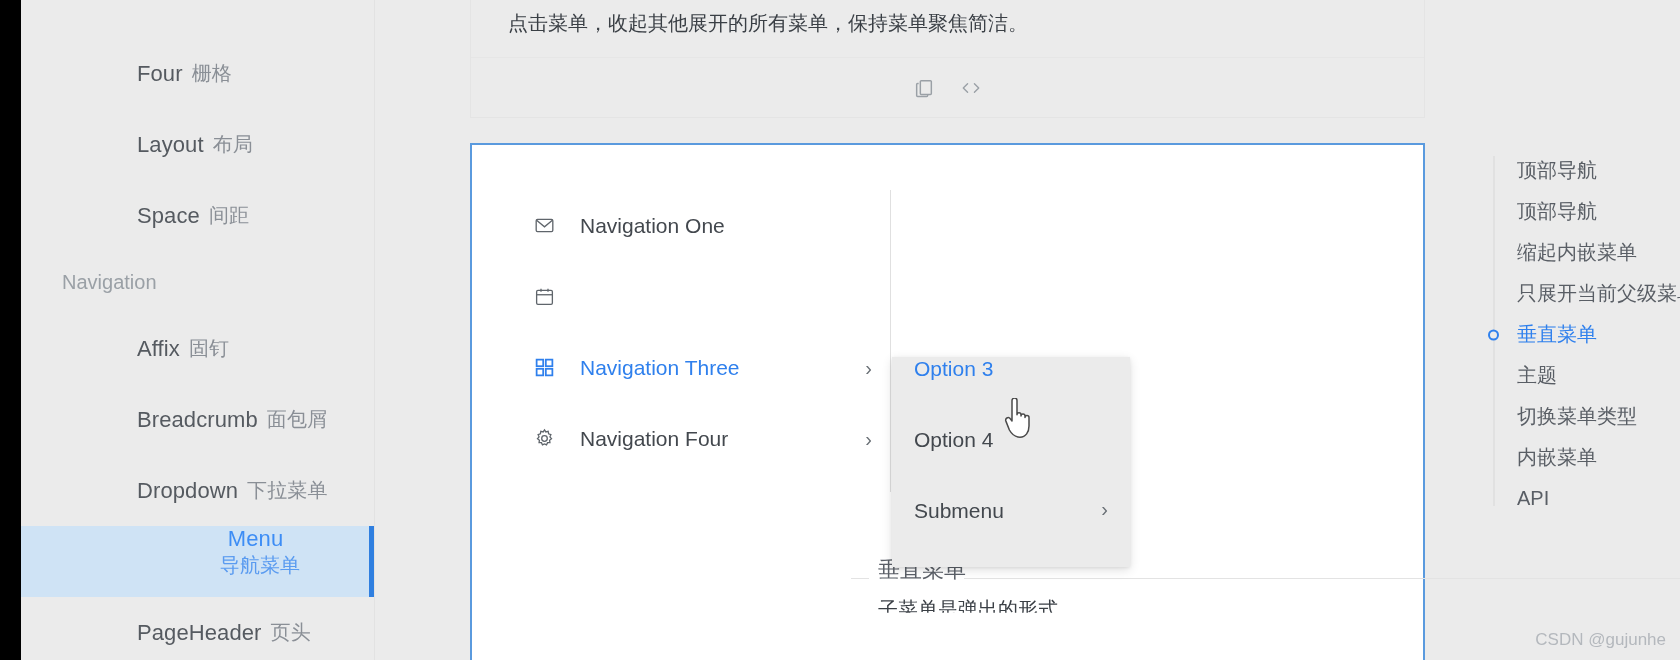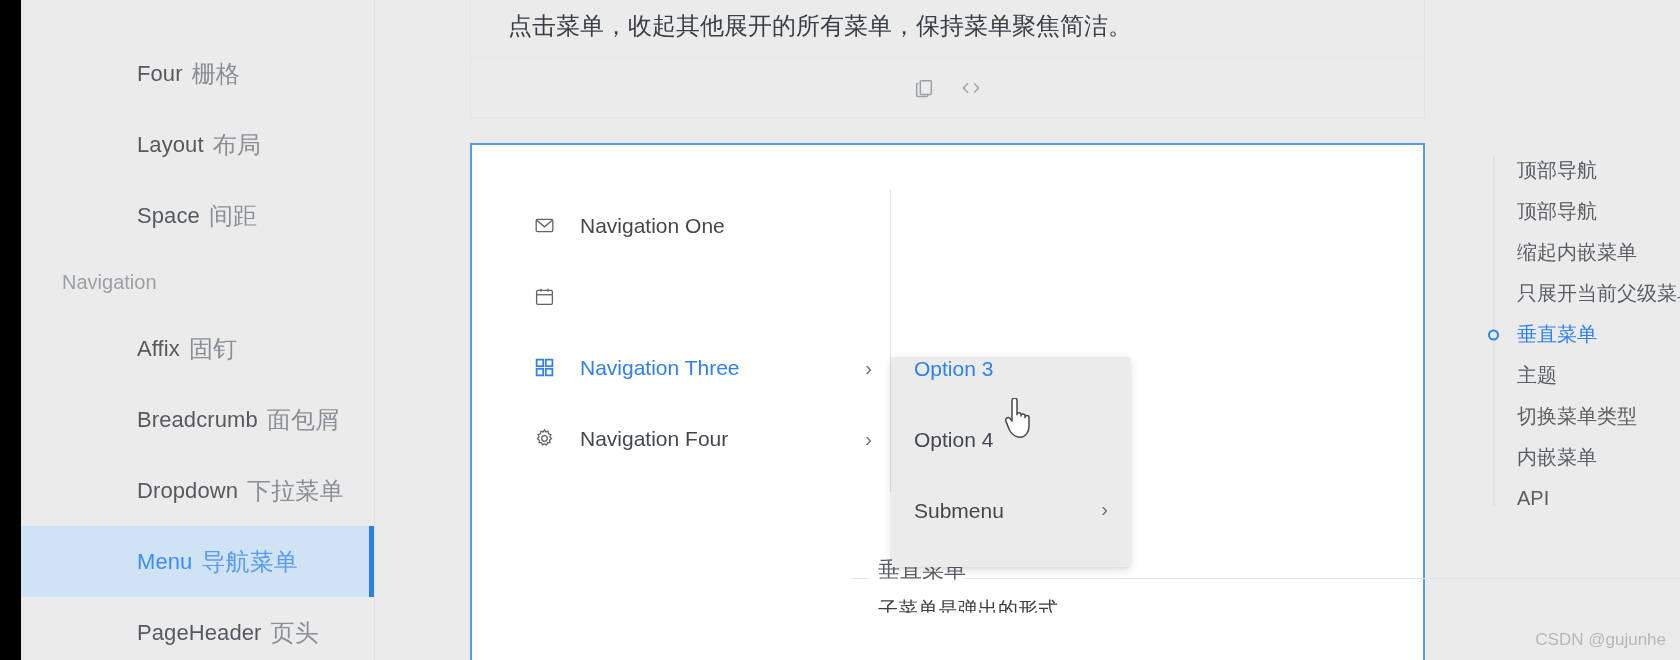--- a/index.html
+++ b/index.html
@@ -38,35 +38,36 @@
     align-items: center;
     padding-left: 116px;
     font-size: 22px;
     color: #555a60;
     white-space: nowrap;
     letter-spacing: .1px;
   }
   .side-item .cn {
     margin-left: 9px;
     color: #8a8f96;
-    font-size: 24px;
+    font-size: 20px;
   }
   .side-group {
     height: 62px;
     display: flex;
     align-items: center;
     padding-left: 41px;
     font-size: 20px;
     color: #9aa0a6;
     white-space: nowrap;
     text-align: right;
   }
   .side-item.selected {
     background: #cfe3f5;
     color: #3d8df5;
+    flex-direction: column;
   }
   .side-item.selected .cn { color: #5a9bf0; }
   .side-item.selected .sel-bar {
     position: absolute; right: 0; top: 0;
     width: 5px; height: 100%;
     background: #2f7fe0;
   }
   .side-item.cut-top {
     height: 38px;
     align-items: flex-end;
@@ -85,21 +86,21 @@
   
   .card-top {
     position: absolute; left: 95px; top: -60px;
     width: 955px; height: 178px;
     background: #ebebeb;
     border: 1px solid #e4e4e4;
     border-top: none;
   }
   .card-top-desc {
     position: absolute; left: 37px; top: 70px;
-    font-size: 24px; color: #3a3f45;
+    font-size: 20px; color: #3a3f45;
     white-space: nowrap;
   }
   .card-top-sep {
     position: absolute; left: 0; top: 117px;
     width: 100%; height: 1px;
     background: #e6e6e6;
   }
   .card-top-actions {
     position: absolute; left: 0; top: 118px;
     width: 100%; height: 59px;

